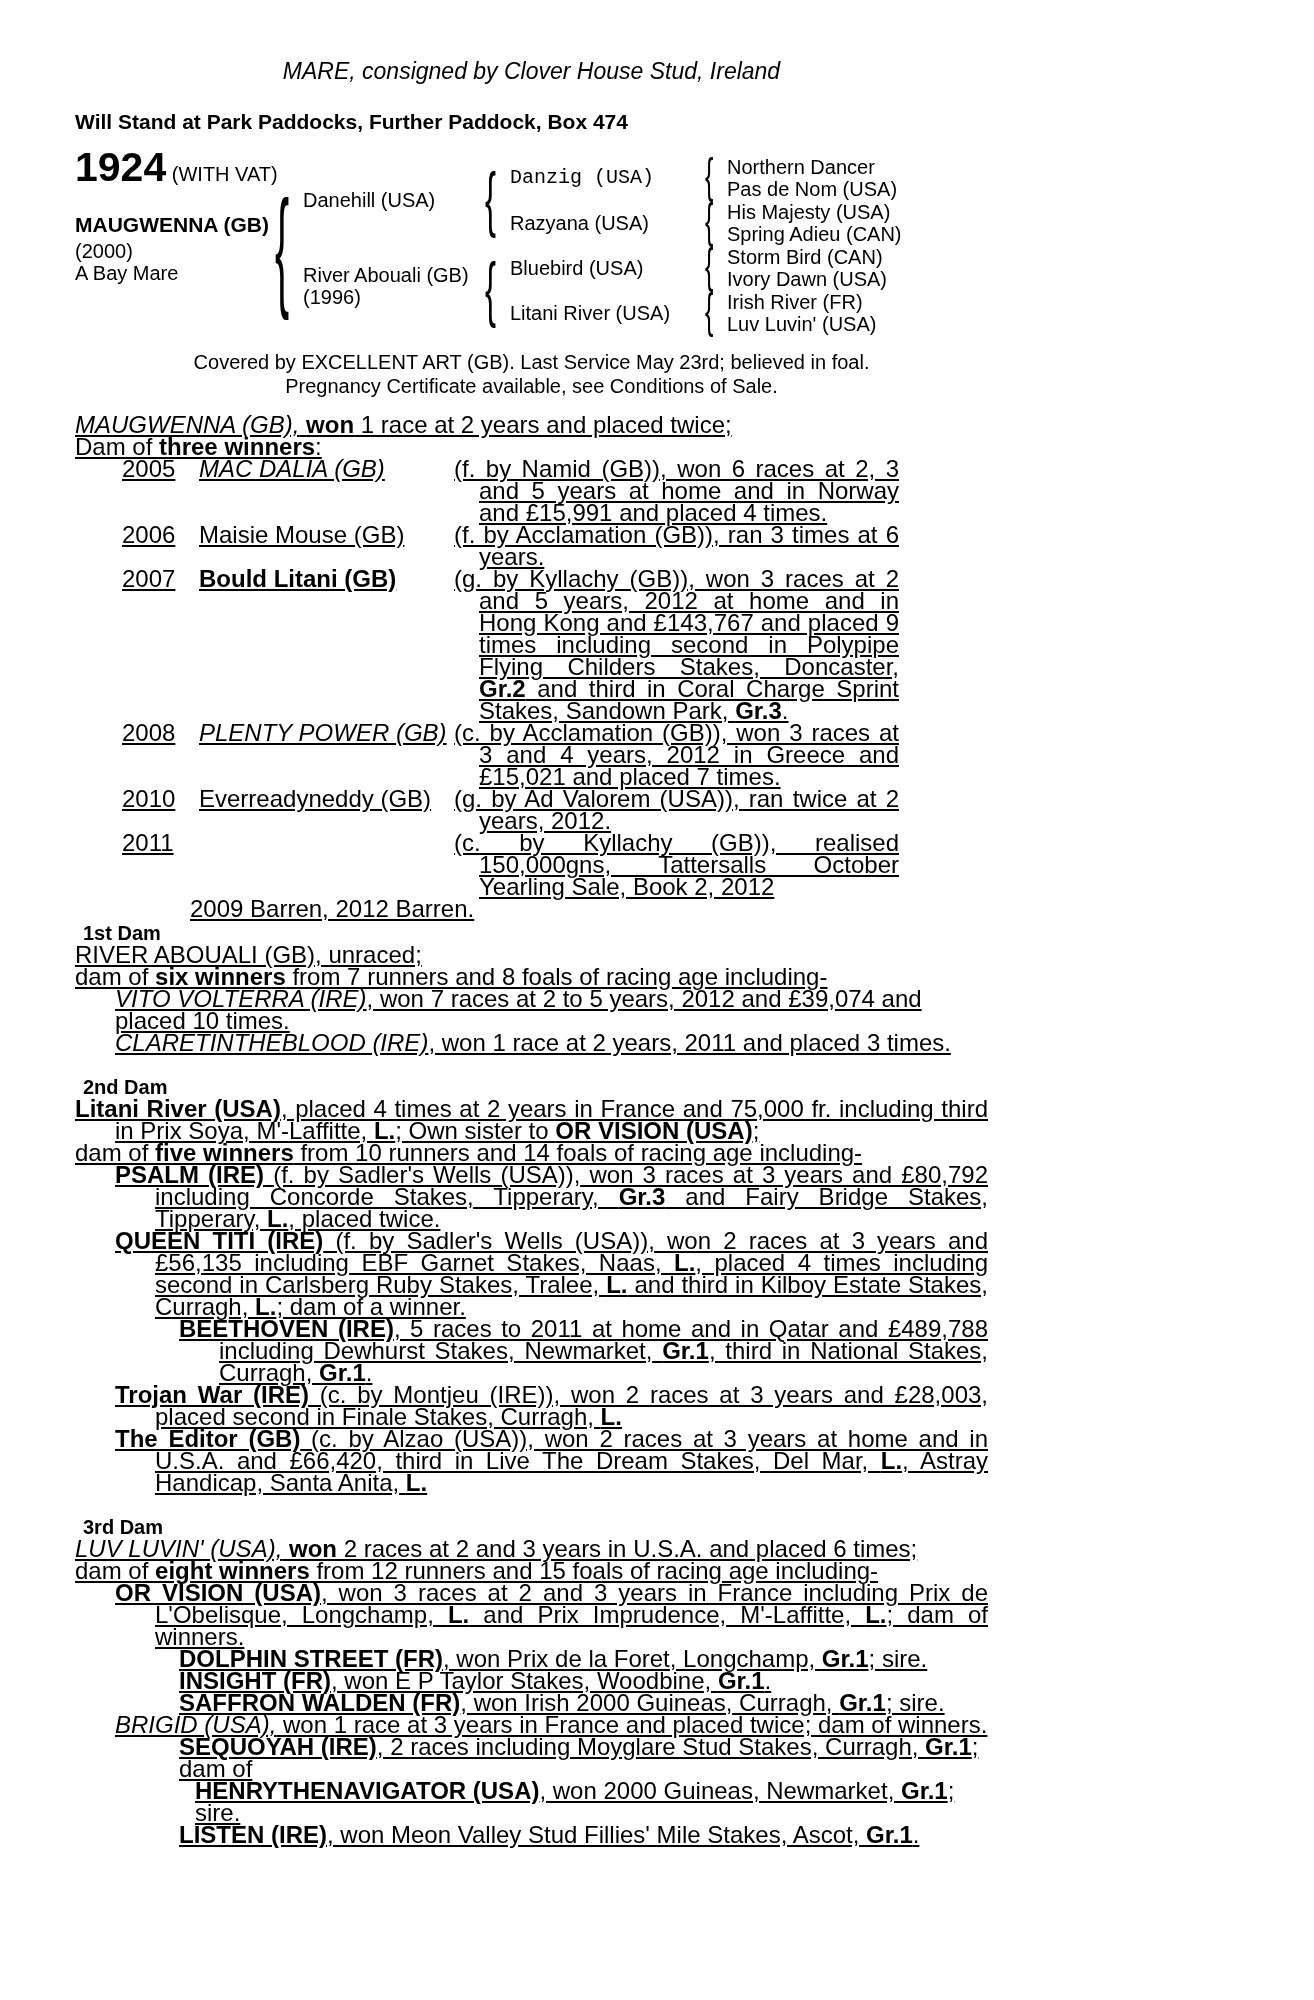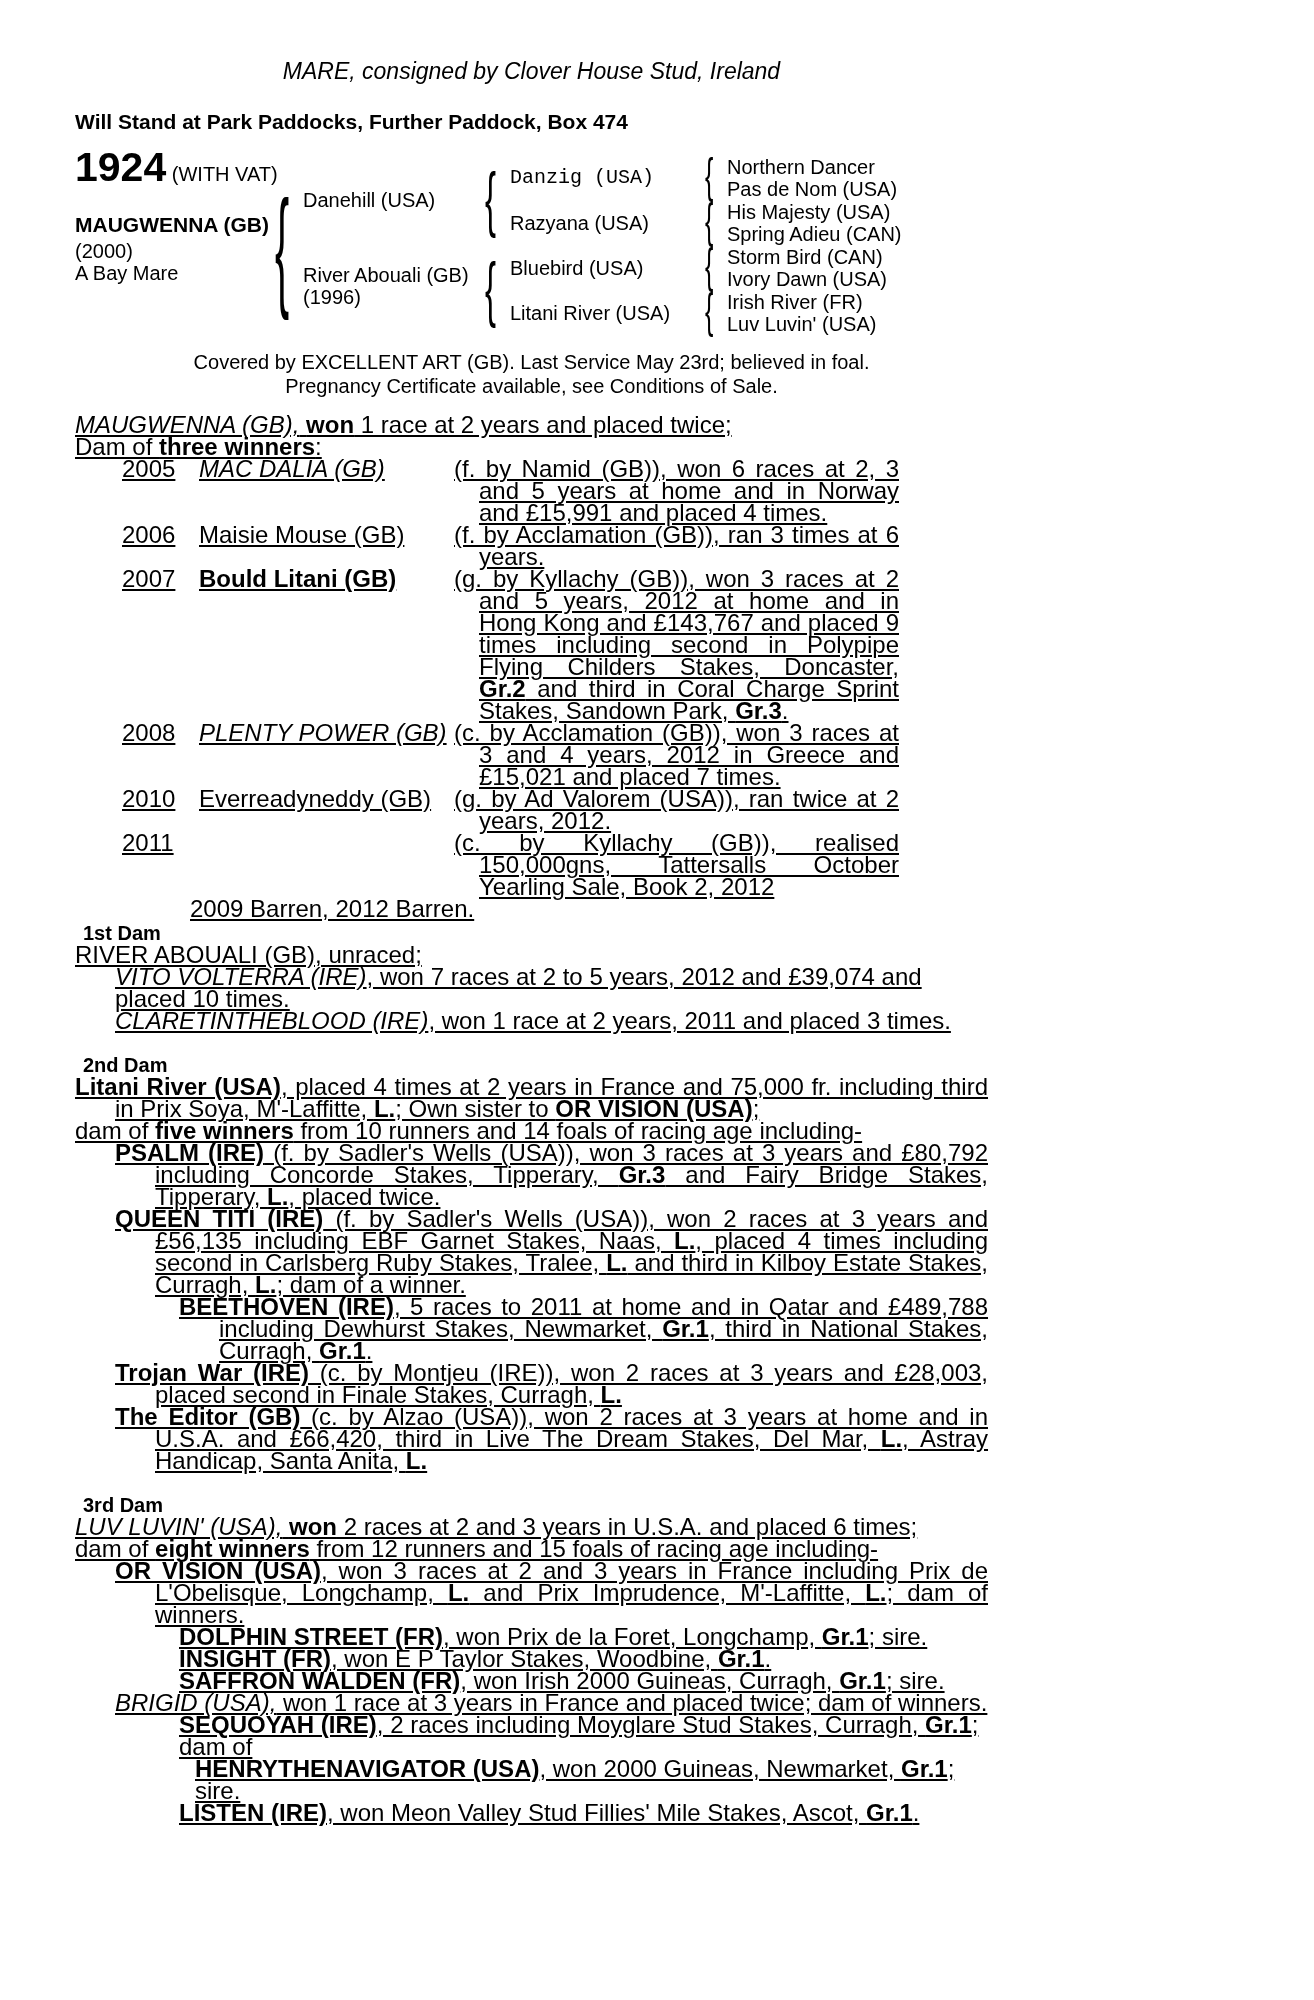--- a/index.html
+++ b/index.html
@@ -130,20 +130,21 @@
       <div class="para p-year">2011</div>
       <div class="para p-name"></div>
       <div class="para p-desc"><span>(c. by Kyllachy (GB)), realised 150,000gns, Tattersalls October Yearling Sale, Book 2, 2012</span></div>
     </div>
     <div class="para barren">2009 Barren, 2012 Barren.</div>
   </div>
 
   <div class="small-gap">
     <div class="dam-heading">1st Dam</div>
     <div class="para"><span>RIVER ABOUALI (GB), unraced;</span></div>
+    <div class="para"><span>dam of </span><span class="b">six winners</span><span> from 7 runners and 8 foals of racing age including-</span></div>
     <div class="para ind1"><span class="i">VITO VOLTERRA (IRE)</span><span>, won 7 races at 2 to 5 years, 2012 and £39,074 and placed 10 times.</span></div>
     <div class="para ind1"><span class="i">CLARETINTHEBLOOD (IRE)</span><span>, won 1 race at 2 years, 2011 and placed 3 times.</span></div>
   </div>
 
   <div class="section-gap">
     <div class="dam-heading">2nd Dam</div>
     <div class="para hang"><span class="b">Litani River (USA)</span><span>, placed 4 times at 2 years in France and 75,000 fr. including third in Prix Soya, M'-Laffitte, </span><span class="b">L.</span><span>; Own sister to </span><span class="b">OR VISION (USA)</span><span>;</span></div>
     <div class="para"><span>dam of </span><span class="b">five winners</span><span> from 10 runners and 14 foals of racing age including-</span></div>
     <div class="para ind1 hang"><span class="b">PSALM (IRE)</span><span> (f. by Sadler's Wells (USA)), won 3 races at 3 years and £80,792 including Concorde Stakes, Tipperary, </span><span class="b">Gr.3</span><span> and Fairy Bridge Stakes, Tipperary, </span><span class="b">L.</span><span>, placed twice.</span></div>
     <div class="para ind1 hang"><span class="b">QUEEN TITI (IRE)</span><span> (f. by Sadler's Wells (USA)), won 2 races at 3 years and £56,135 including EBF Garnet Stakes, Naas, </span><span class="b">L.</span><span>, placed 4 times including second in Carlsberg Ruby Stakes, Tralee, </span><span class="b">L.</span><span> and third in Kilboy Estate Stakes, Curragh, </span><span class="b">L.</span><span>; dam of a winner.</span></div>

